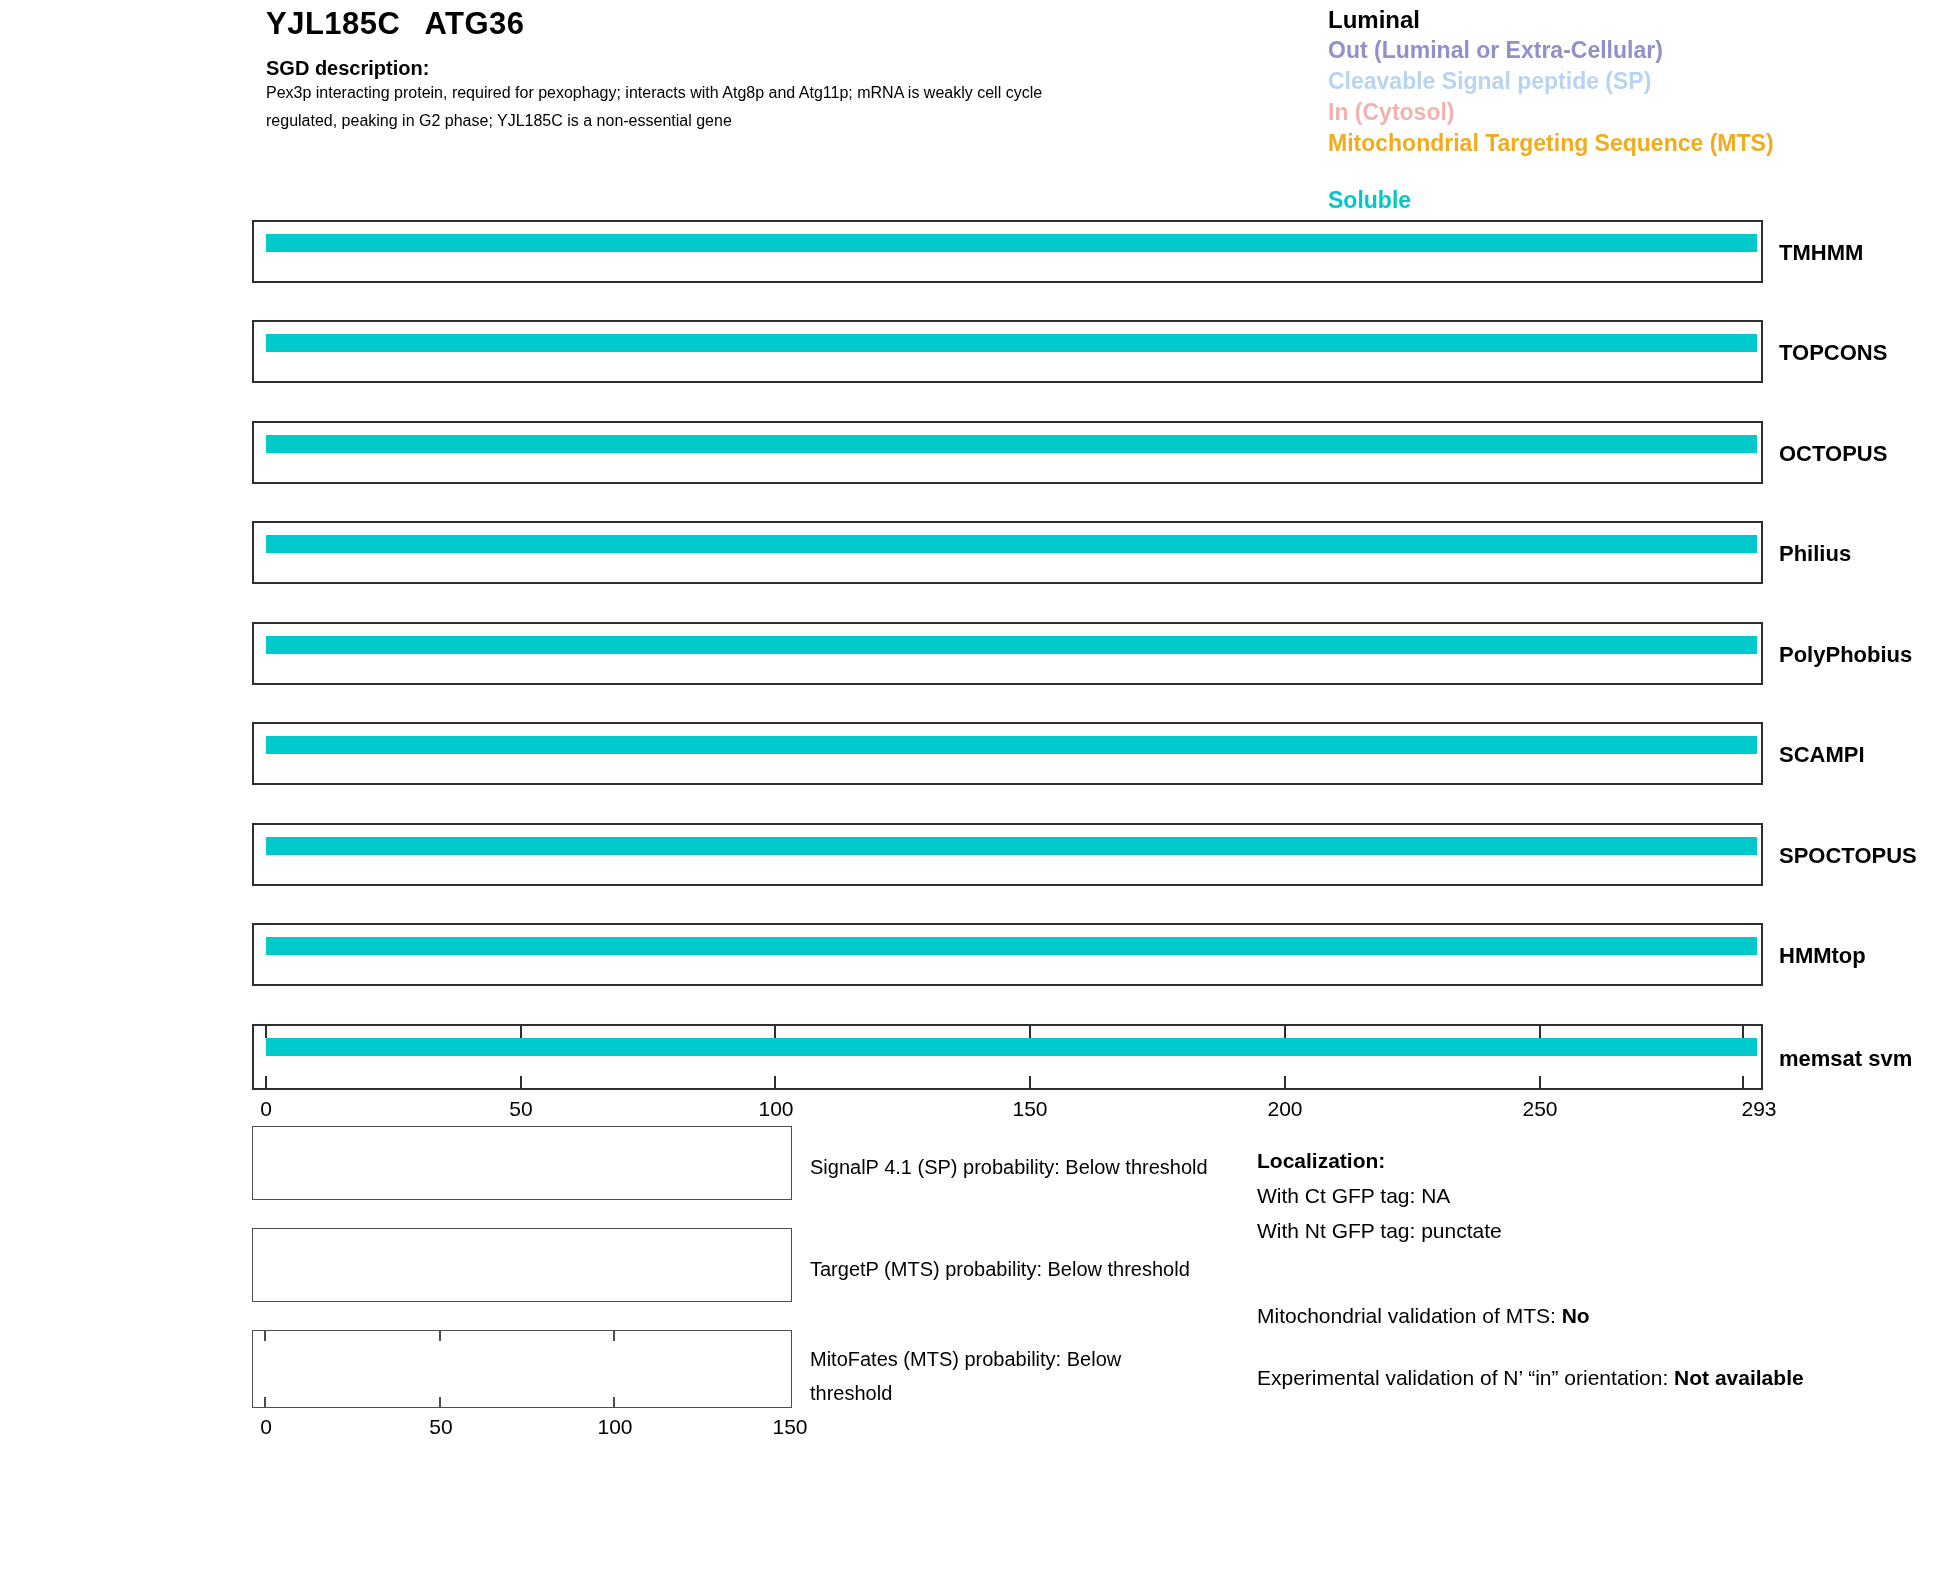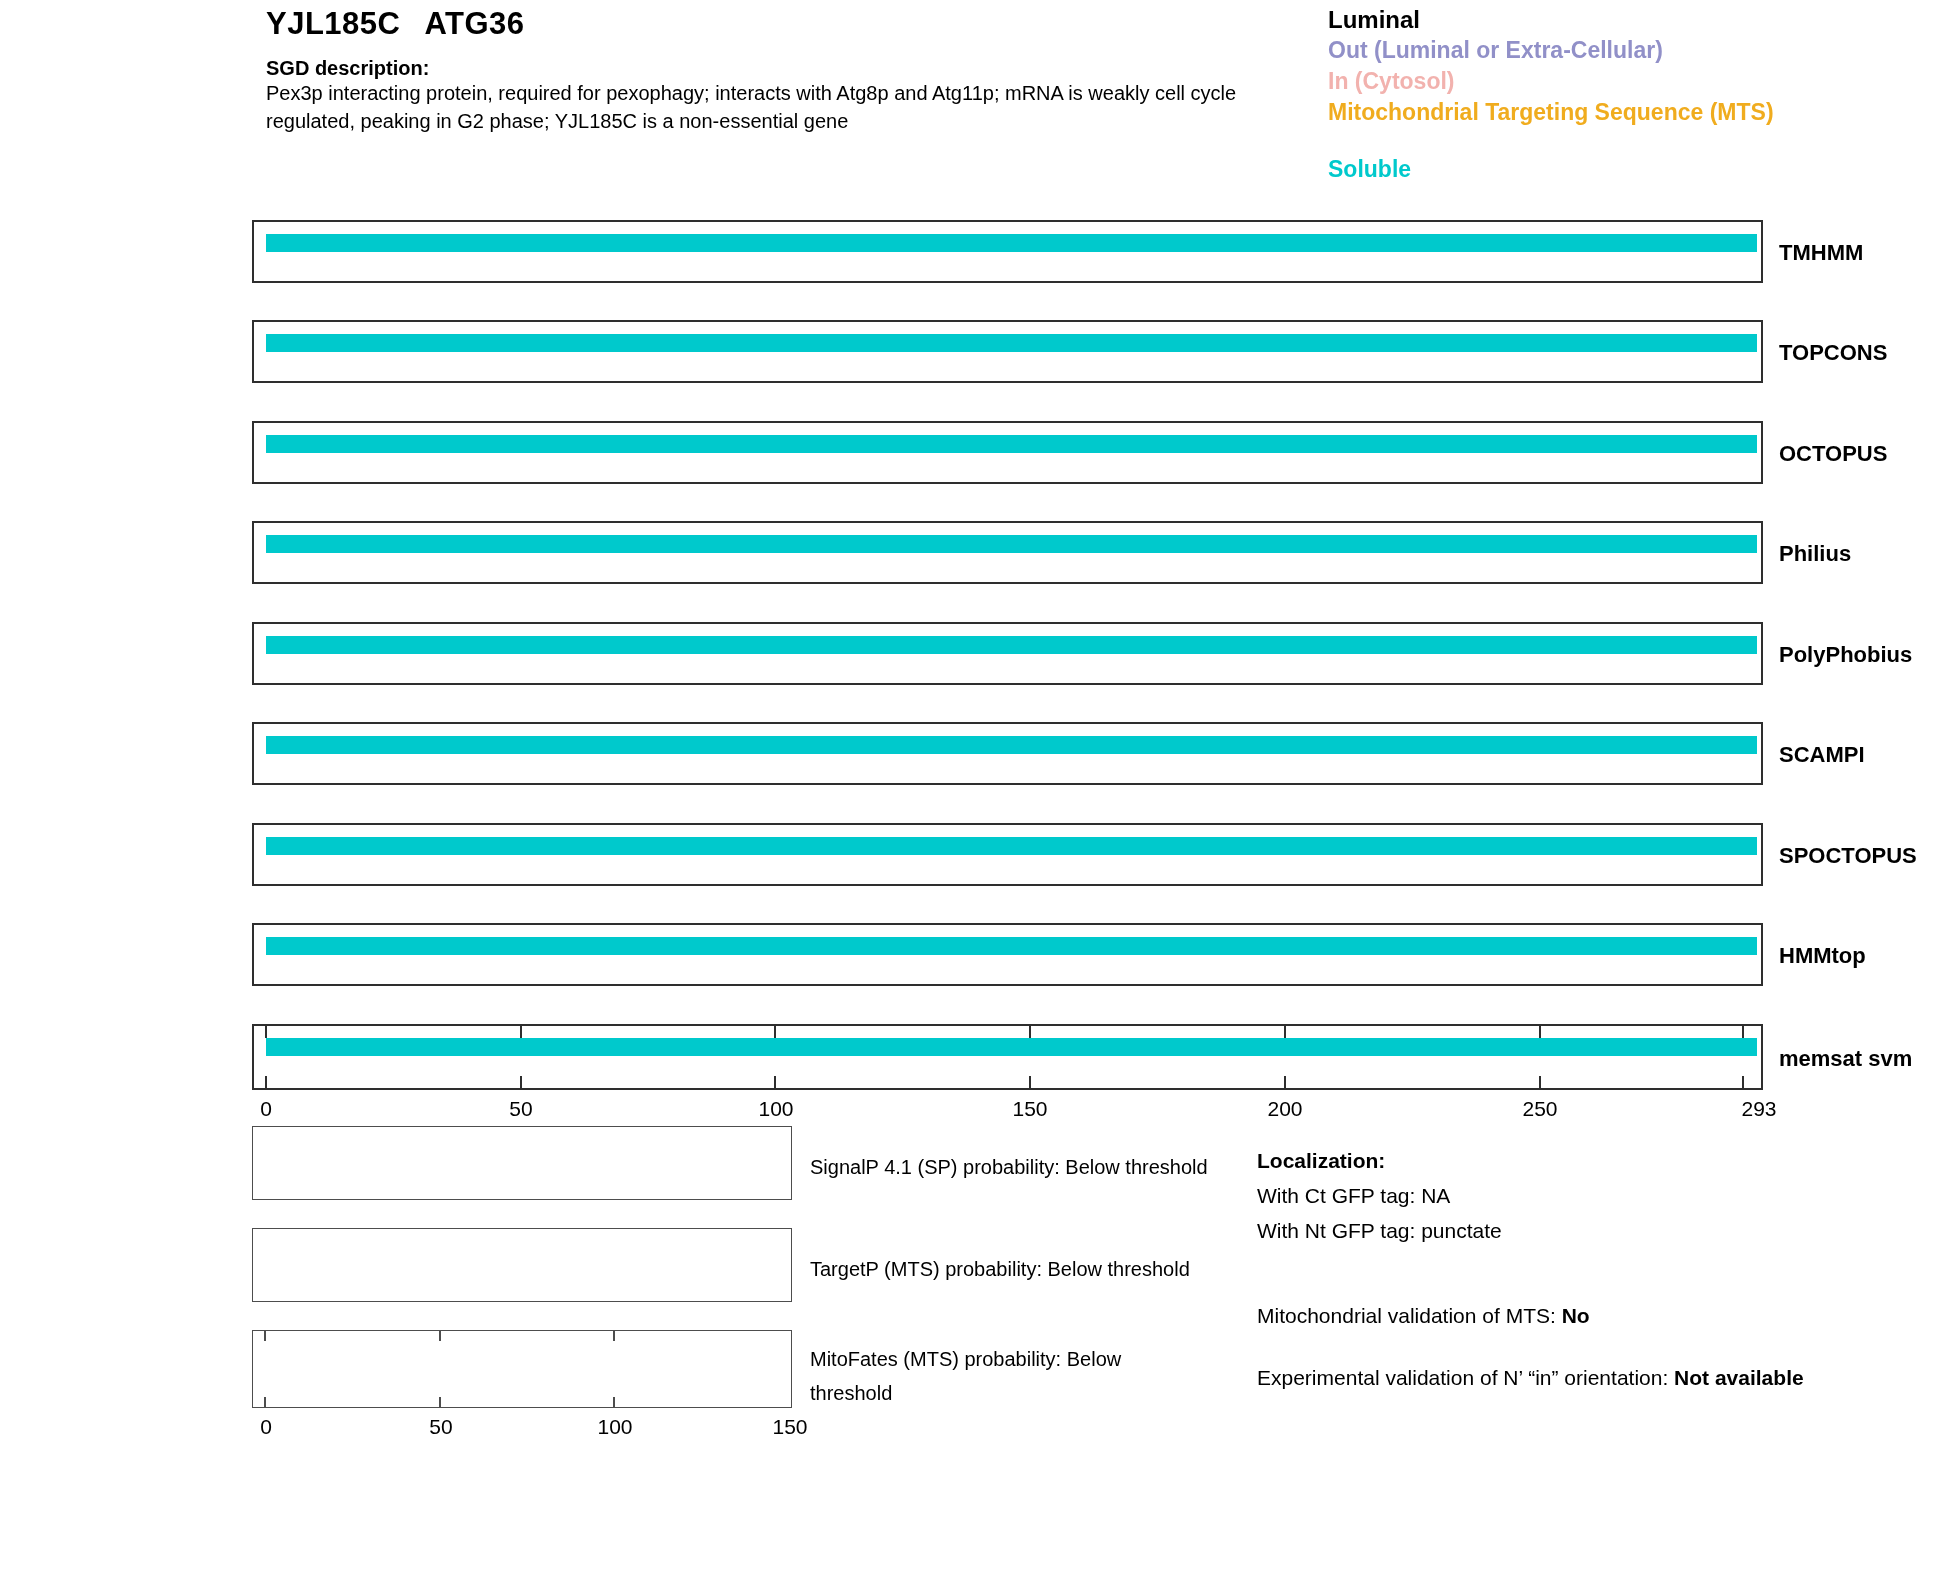--- a/index.html
+++ b/index.html
@@ -4,21 +4,21 @@
 <style>
   html,body{margin:0;padding:0;background:#fff;}
   .canvas{position:relative;width:1950px;height:1573px;background:#ffffff;
           font-family:"Liberation Sans", sans-serif;color:#000;overflow:hidden;}
   .abs{position:absolute;}
 
   
   .title{left:266px;top:6px;font-size:31px;font-weight:bold;letter-spacing:.5px;}
   .title .gene{margin-left:24px;}
   .sgd-h{left:266px;top:57px;font-size:20px;font-weight:bold;}
-  .desc{left:266px;top:79px;font-size:20px;line-height:28px;}
+  .desc{left:266px;top:79px;font-size:16px;line-height:28px;}
 
   
   .legend{left:1328px;top:4px;}
   .legend .lg-title{font-size:24px;font-weight:bold;line-height:31px;color:#000;}
   .legend .lg-item{font-size:23px;font-weight:bold;line-height:31px;}
 
   
   .tbox{left:252px;width:1511px;height:63px;border:2px solid #2e2e2e;background:#fff;box-sizing:border-box;}
   .tbox.tall{height:66px;}
   .plot{position:absolute;left:12px;right:4px;top:12px;height:18px;}
@@ -52,20 +52,21 @@
   </div>
   <div class="abs sgd-h">SGD description:</div>
   <div class="abs desc">
     <div>Pex3p interacting protein, required for pexophagy; interacts with Atg8p and Atg11p; mRNA is weakly cell cycle</div>
     <div>regulated, peaking in G2 phase; YJL185C is a non-essential gene</div>
   </div>
 
   <div class="abs legend">
     <div class="lg-title">Luminal</div>
     <div class="lg-item" style="color: rgb(145, 144, 200);">Out (Luminal or Extra-Cellular)</div>
+    <div class="lg-item" style="color: rgb(184, 212, 241);">Cleavable Signal peptide (SP)</div>
     <div class="lg-item" style="color: rgb(242, 178, 174);">In (Cytosol)</div>
     <div class="lg-item" style="color: rgb(240, 172, 30);">Mitochondrial Targeting Sequence (MTS)</div>
     <div class="lg-item" style="color: rgb(0, 201, 204); margin-top: 26px;">Soluble</div>
   </div>
 
   <div class="abs tbox" style="top:220px">
       <div class="plot">
         <div class="bar" style="left: 0%; width: 100%; background: rgb(0, 201, 204);"></div>
       </div>
     </div>

